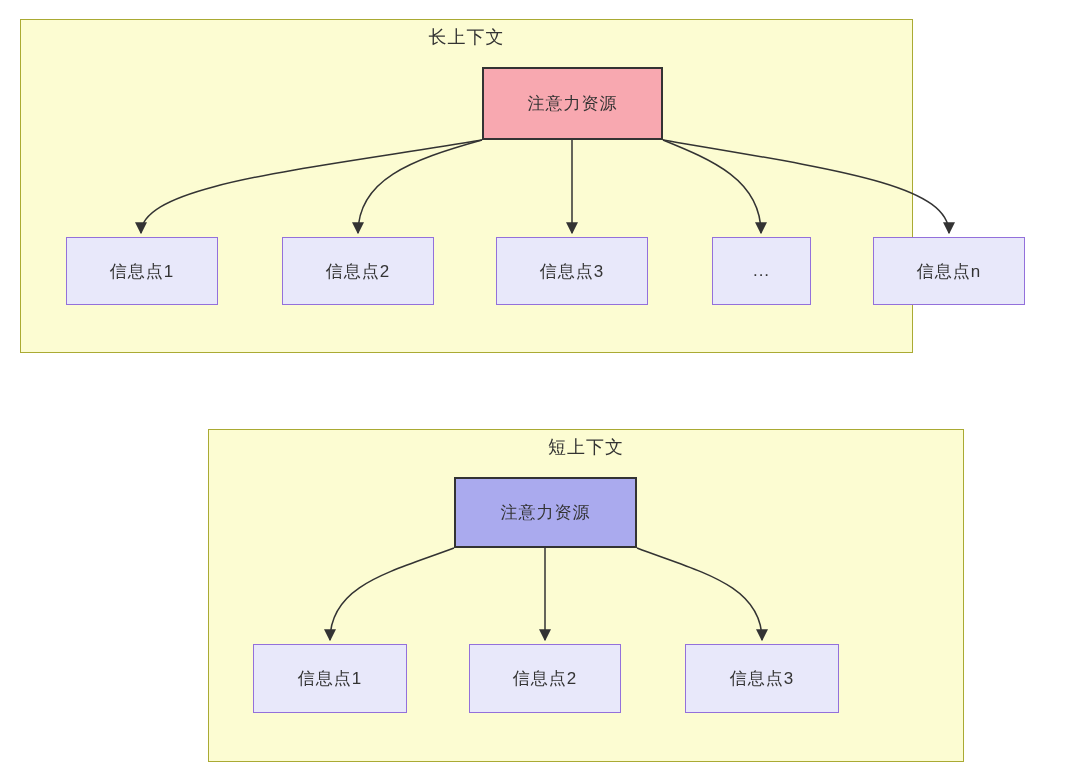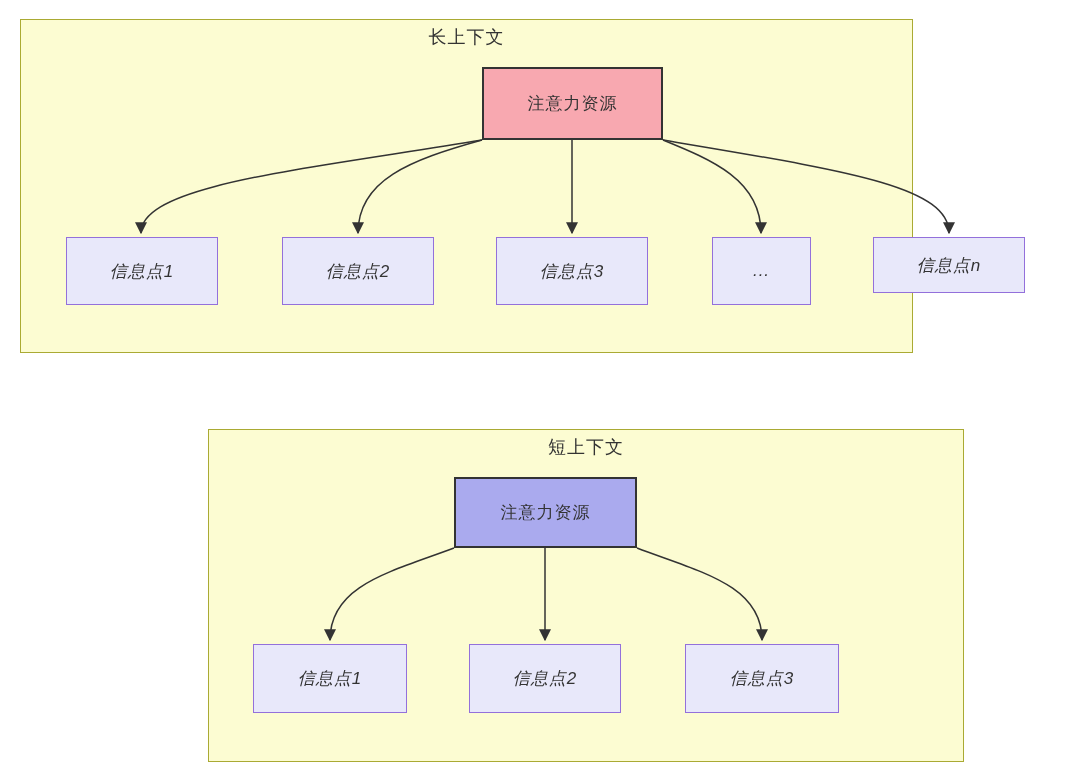--- a/index.html
+++ b/index.html
@@ -52,28 +52,27 @@
     letter-spacing: 1px;
   }
   .attention {
     border: 2px solid var(--attention-border, #333333);
   }
   .attention-long { background: var(--attention-long-fill, #F8A8B0); left: 482px; top: 67px; width: 181px; height: 73px; }
   .attention-short { background: var(--attention-short-fill, #AAAAEE); left: 454px; top: 477px; width: 183px; height: 71px; }
   .info {
     background: var(--info-fill, #E8E8FA);
     border: 1.5px solid var(--info-border, #9370DB);
-    font-style: italic;
   }
   
   .li1 { left: 66px;  top: 237px; width: 152px; height: 68px; }
   .li2 { left: 282px; top: 237px; width: 152px; height: 68px; }
   .li3 { left: 496px; top: 237px; width: 152px; height: 68px; }
   .li4 { left: 712px; top: 237px; width: 99px;  height: 68px; }
-  .li5 { left: 873px; top: 237px; width: 152px; height: 56px; }
+  .li5 { left: 873px; top: 237px; width: 152px; height: 68px; }
   
   .si1 { left: 253px; top: 644px; width: 154px; height: 69px; }
   .si2 { left: 469px; top: 644px; width: 152px; height: 69px; }
   .si3 { left: 685px; top: 644px; width: 154px; height: 69px; }
 </style>
 </head>
 <body>
 
 <div class="stage">
 

